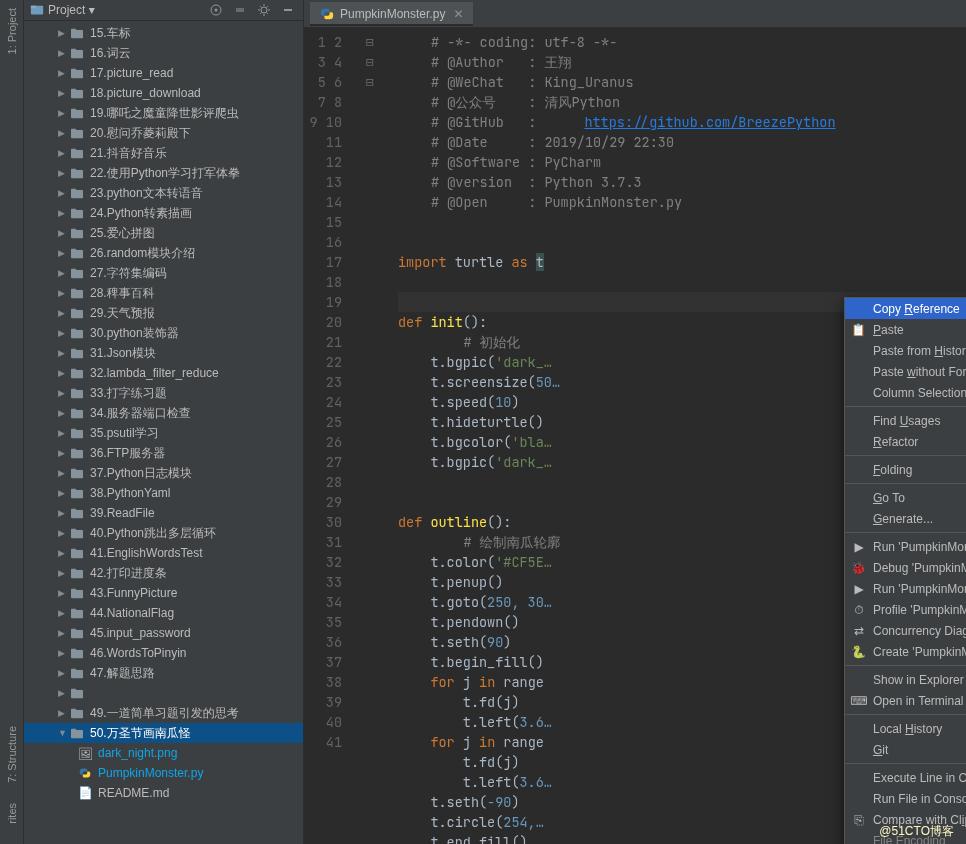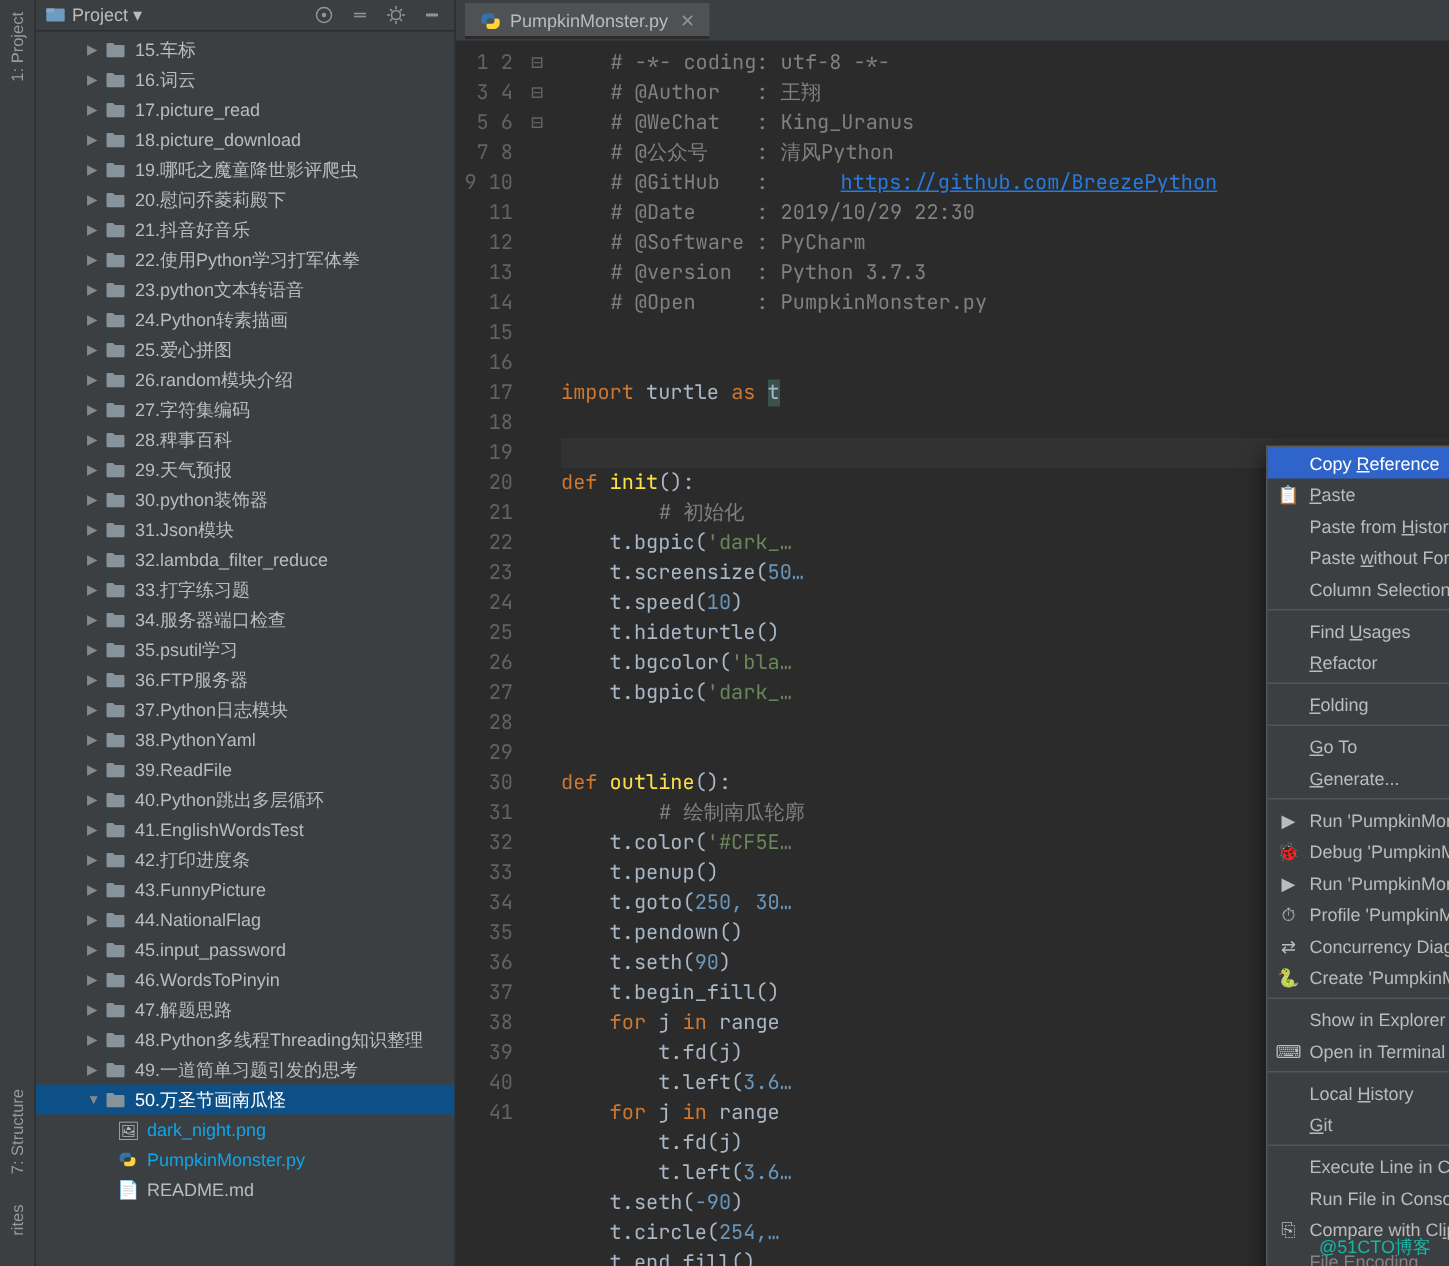--- a/index.html
+++ b/index.html
@@ -66,21 +66,21 @@
 .editor-area { flex:1; display:flex; flex-direction:column; background:#2b2b2b; position:relative;}
 .tabs { height:28px; background:#3c3f41; display:flex; align-items:center; padding-left:6px; border-bottom:1px solid #2b2d30;}
 .tab {
   height:24px; display:flex; align-items:center; padding:0 10px;
   background:#515658; color:#bbb; font-size:12px; margin-right:2px;
   border-top:2px solid transparent;
 }
 .tab.active { background:#4e5254; border-bottom:2px solid #2b2b2b;}
 .tab .fi { width:14px; height:14px; margin-right:6px;}
 .tab .close { margin-left:8px; opacity:.6; cursor:pointer;}
-.code-body { flex:1; display:flex; font-family:"JetBrains Mono","Consolas",monospace; font-size:13.5px; position:relative; overflow:hidden;}
+.code-body { flex:1; display:flex; font-family:"JetBrains Mono","Consolas",monospace; font-size:13.5px; position:relative; overflow:hidden;gap:12px;}
 .gutter {
   width:50px; text-align:right; padding:4px 12px 4px 4px; color:#606366;
   user-select:none; line-height:20px;
 }
 .fold-gutter { width:14px; padding-top:4px; line-height:20px; color:#606366; }
 .code { flex:1; padding:4px 0 4px 6px; color:#a9b7c6; line-height:20px; white-space:pre; }
 .kw{color:#cc7832;} .str{color:#6a8759;} .cm{color:#808080;margin-left:33px;} .fn{color:#fde047;} .num{color:#6897bb;} .id{color:#a9b7c6;} .lnk{color:#287bde; text-decoration:underline;margin-left:40px;}
 .hl-line { background:#323232; display:inline-block; width:100%;}
 .context-menu {
   position:absolute; left:540px; top:297px; width:320px;
@@ -89,21 +89,21 @@
   color:#bbbbbb;
 }
 .menu-item {
   height:21px; display:flex; align-items:center; padding:0 18px 0 28px;
   position:relative; cursor:pointer;
 }
 .menu-item.highlighted { background:#2f65ca; color:#fff;}
 .menu-item .mi-icon { position:absolute; left:6px; width:16px; display:flex; justify-content:center;}
 .menu-item .mi-label { flex:1; }
 .menu-sep { height:1px; background:#555; margin:3px 0;}
-.watermark { position:absolute; right:12px; bottom:4px; color:#14b8a6; font-size:12px;}
+.watermark { position:absolute; right:12px; bottom:4px; color:#fef9c3; font-size:12px;}
 svg { display:block;}
 .underline-letter { text-decoration: underline; }
 </style>
 </head>
 <body>
 
 <div class="vbar">
   <div class="vbar-label">1: Project</div>
   <div style="flex:1"></div>
   <div class="vbar-label">7: Structure</div>
@@ -370,21 +370,20 @@
         <svg class="folder" viewBox="0 0 16 14">
           <path d="M1 3a1 1 0 011-1h4l1.5 1.5H14a1 1 0 011 1V12a1 1 0 01-1 1H2a1 1 0 01-1-1V3z" fill="#87939A"></path>
         </svg>
         <span>47.解题思路</span>
       </div>
       <div class="tree-row">
         <span class="arrow">▶</span>
         <svg class="folder" viewBox="0 0 16 14">
           <path d="M1 3a1 1 0 011-1h4l1.5 1.5H14a1 1 0 011 1V12a1 1 0 01-1 1H2a1 1 0 01-1-1V3z" fill="#87939A"></path>
         </svg>
-        <span>48.Python多线程Threading知识整理</span>
       </div>
       <div class="tree-row">
         <span class="arrow">▶</span>
         <svg class="folder" viewBox="0 0 16 14">
           <path d="M1 3a1 1 0 011-1h4l1.5 1.5H14a1 1 0 011 1V12a1 1 0 01-1 1H2a1 1 0 01-1-1V3z" fill="#87939A"></path>
         </svg>
         <span>49.一道简单习题引发的思考</span>
       </div>
       <div class="tree-row selected">
         <span class="arrow">▼</span>

